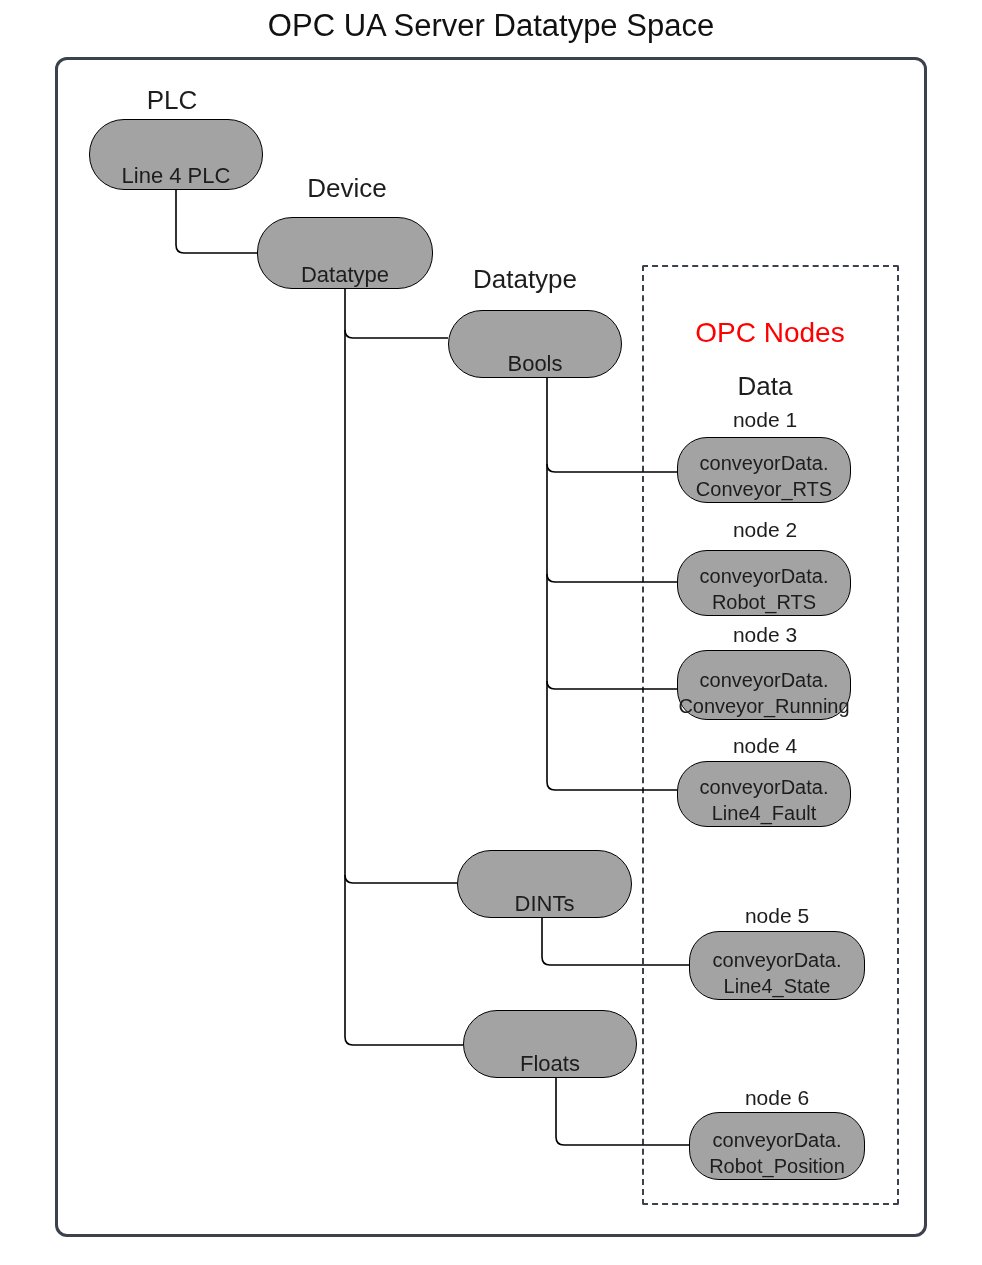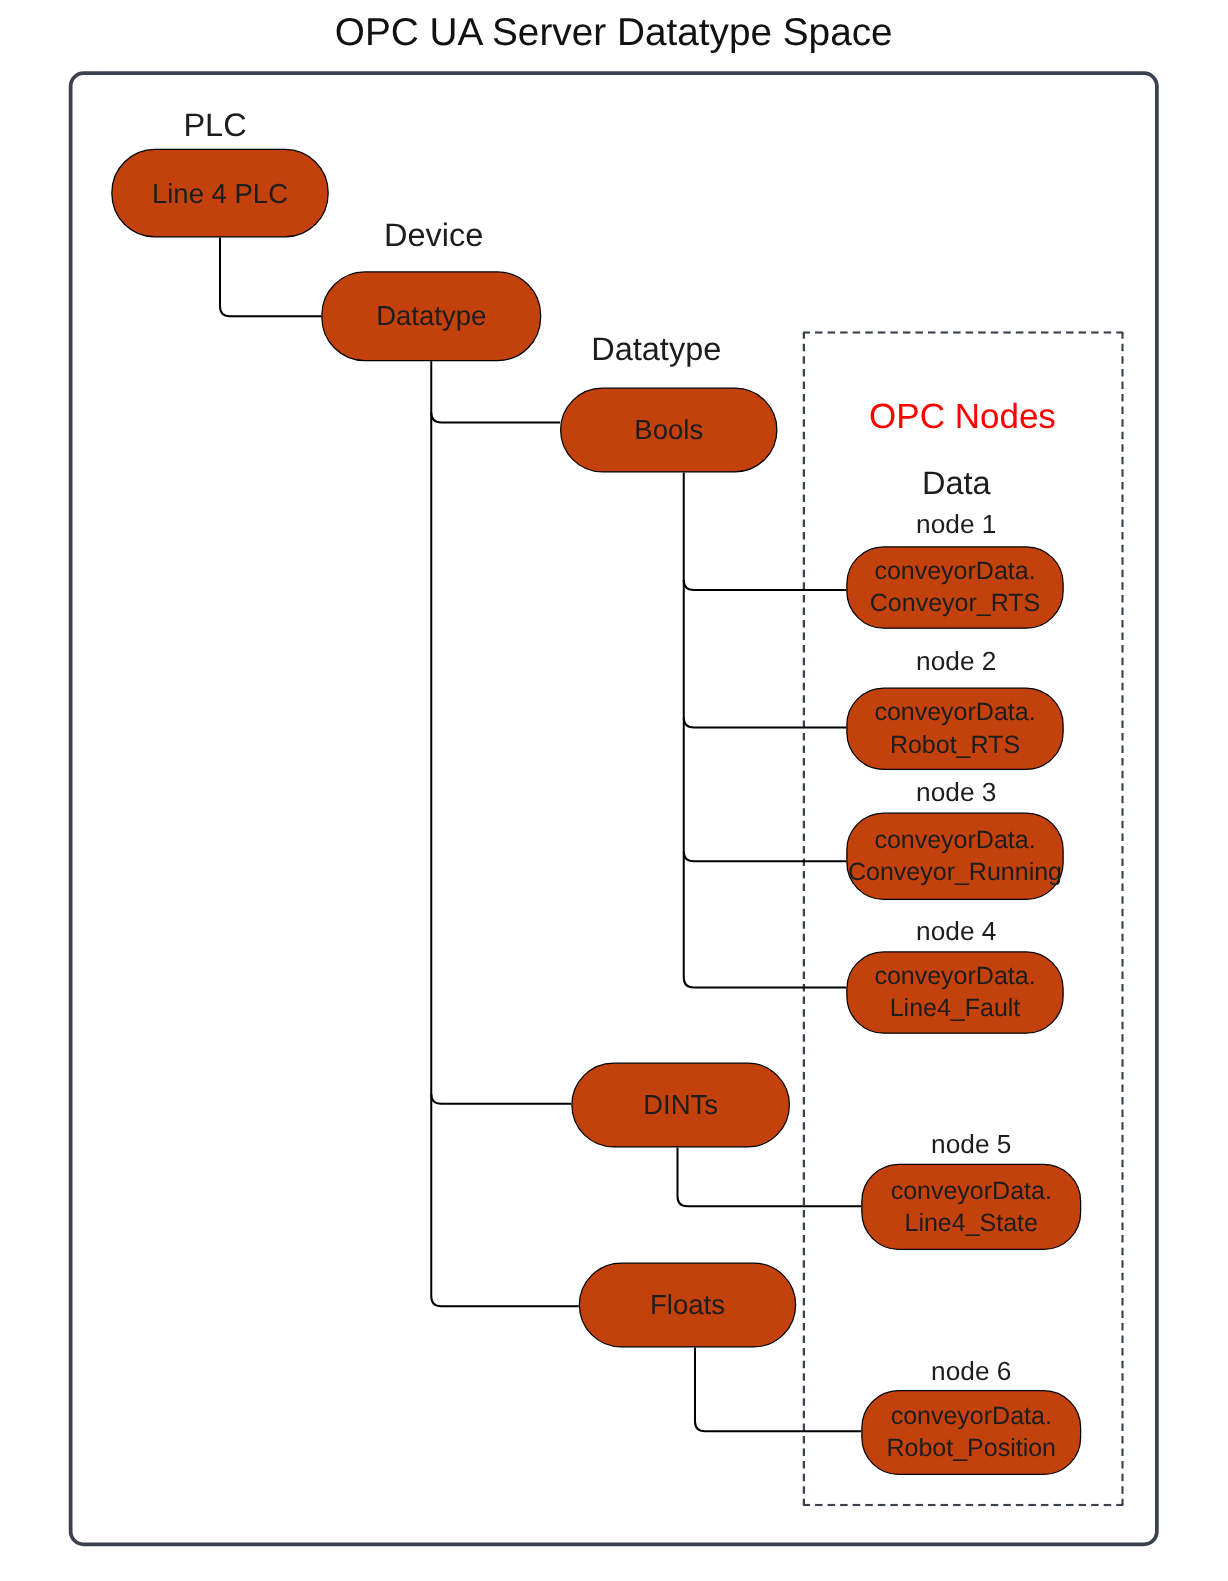--- a/index.html
+++ b/index.html
@@ -38,23 +38,23 @@
   .opc-title{
     position:absolute;transform:translateX(-50%);
     font-size:28px;color:var(--accent-red);white-space:nowrap;
   }
   .tag-label{
     position:absolute;transform:translateX(-50%);
     font-size:21px;color:var(--text);white-space:nowrap;
   }
 
   .pill{
-    position:absolute;box-sizing:border-box;background:#c2410c;
+    position:absolute;box-sizing:border-box;background:#a3a3a3;
     border:1.6px solid var(--node-stroke);
-    display:flex;flex-direction:column;align-items:center;justify-content:center;
+    display:flex;flex-direction:column;align-items:center;justify-content:flex-end;
     text-align:center;white-space:nowrap;
   }
   .pill.tree{font-size:22px;border-radius:35px;}
   .pill.data{font-size:20px;line-height:26px;border-radius:30px;}
 </style>
 </head>
 <body>
 
 <div class="canvas">
 

